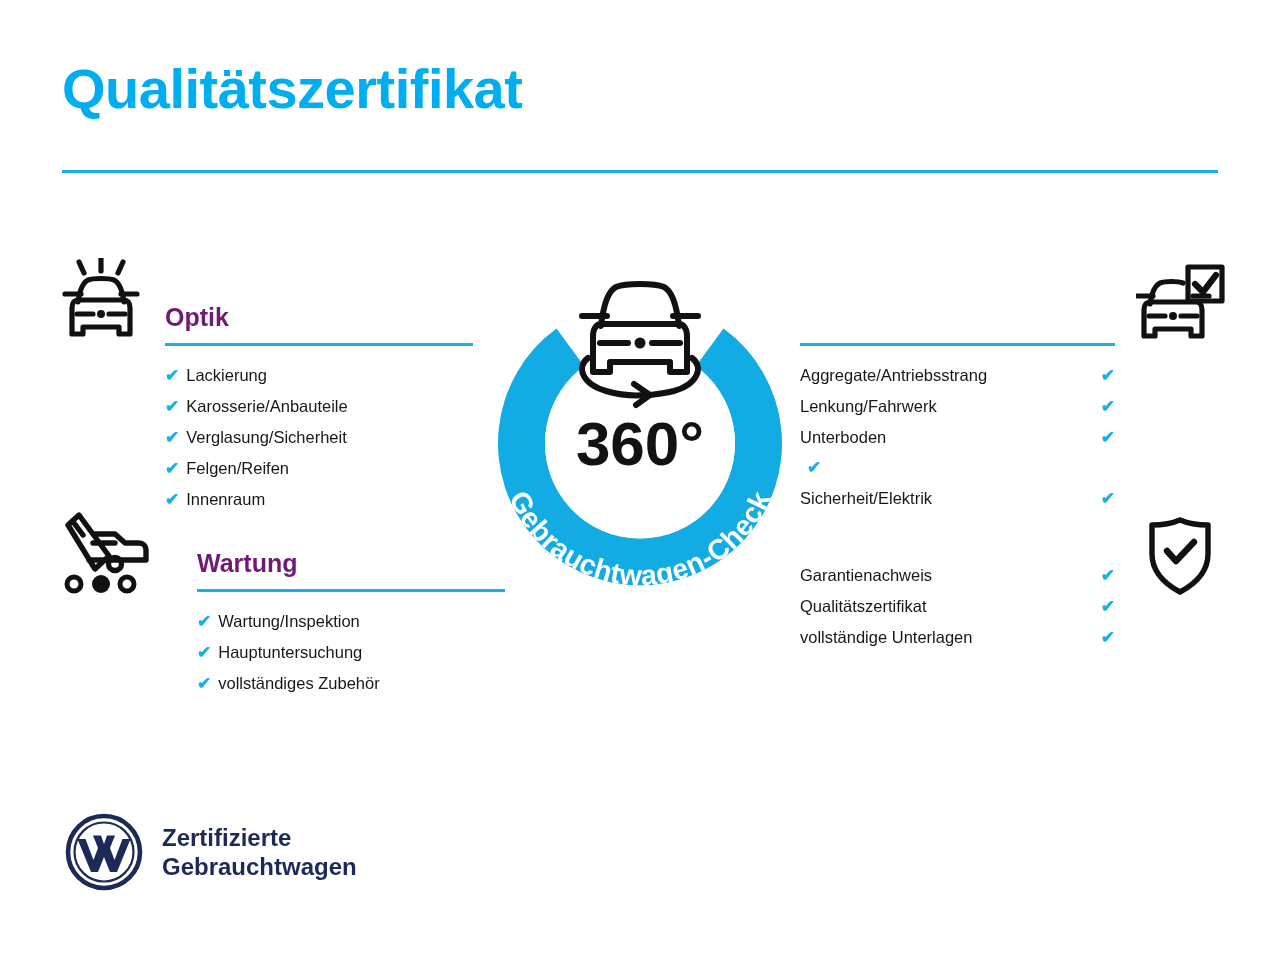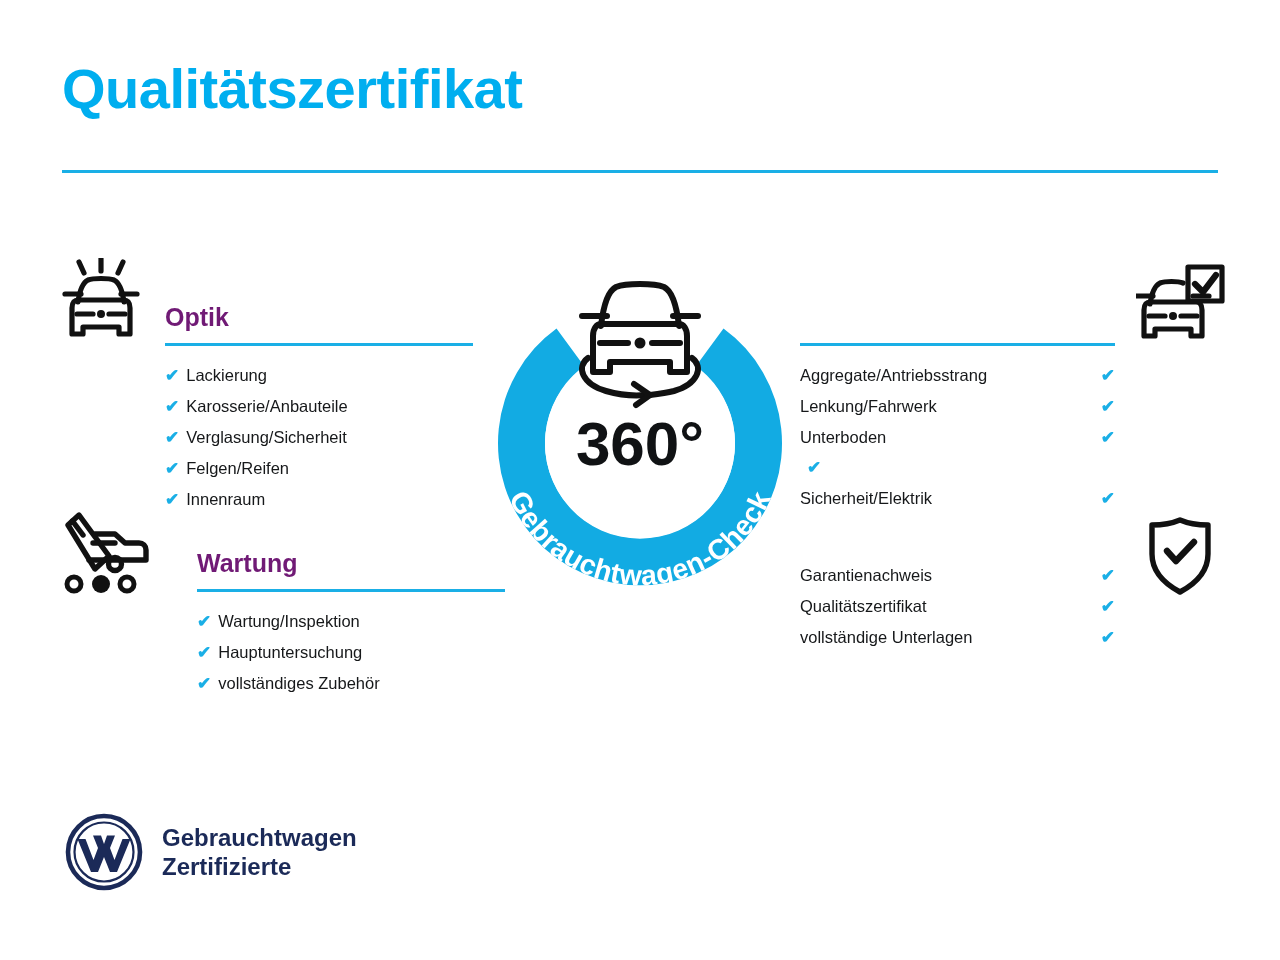--- a/index.html
+++ b/index.html
@@ -355,16 +355,16 @@
   </svg>
 </div>
 
 <div id="footer-logo">
   <svg id="vw-mark" width="80" height="80" viewBox="0 0 80 80" xmlns="http://www.w3.org/2000/svg">
     <circle cx="40" cy="40" r="36" fill="none" stroke="#1B2A58" stroke-width="4.6"></circle>
     <circle cx="40" cy="40" r="29.5" fill="none" stroke="#1B2A58" stroke-width="2.2"></circle>
     <path d="M13.5 27 L21.5 27 L29.5 48 L34 36 L29 23.5 L37 23.5 L40 32 L43 23.5 L51 23.5 L46 36 L50.5 48 L58.5 27 L66.5 27 L53 60 L46 60 L40 45 L34 60 L27 60 Z" fill="#1B2A58"></path>
   </svg>
   <div id="footer-text">
+    <div>Zertifizierte</div>
     <div>Gebrauchtwagen</div>
-    <div>Zertifizierte</div>
   </div>
 </div>
 
 </body></html>

